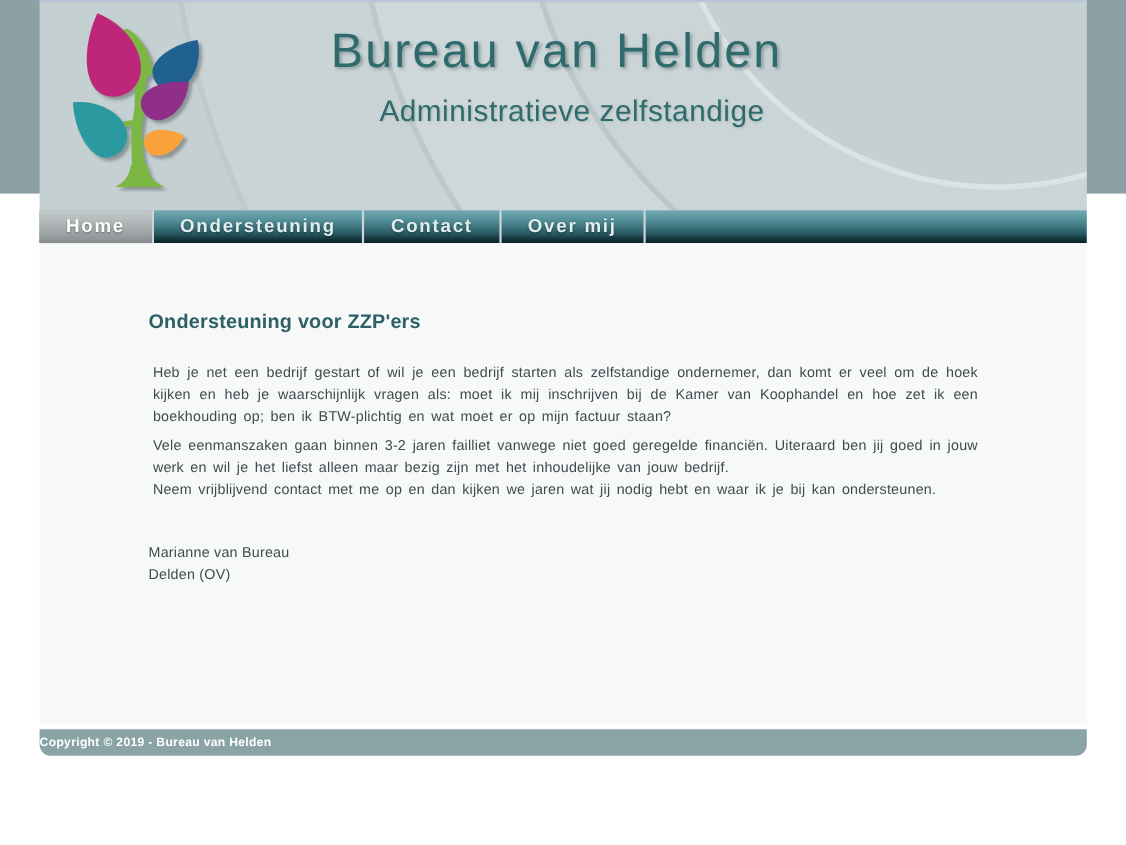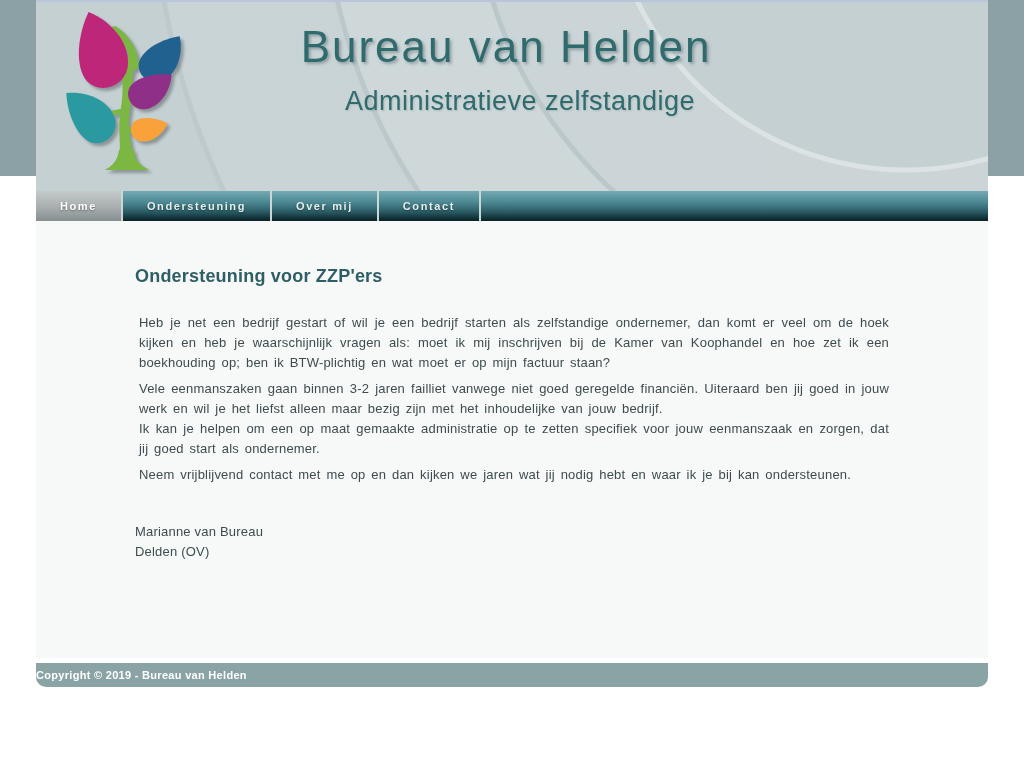--- a/index.html
+++ b/index.html
@@ -57,39 +57,39 @@
     white-space:nowrap;
   }
   
   .nav {
     display:flex; height:30px;
     background:linear-gradient(to bottom,
       #74AAB3 0%, #4F8B95 35%, #2A5B64 70%, #102E34 92%, #0B2126 100%);
   }
   .nav-item {
     display:block; line-height:30px; padding:0 24px;
-    font-size:11px; font-weight:bold; letter-spacing:1.6px;
+    font-size:17px; font-weight:bold; letter-spacing:1.6px;
     color:#E3EDEE; text-decoration:none; cursor:pointer;
     border-right:2px solid #CBD6D7;
     text-shadow:0 1px 2px rgba(0,0,0,0.40);
     white-space:nowrap;
   }
   .nav-item.active {
     background:linear-gradient(to bottom, #C4C9C9 0%, #A8AEAF 55%, #868E90 100%);
     color:#FFFFFF;
   }
   .nav-filler { flex:1; }
   
   .content {
     height:437px; background:#F6F9F8;
     padding:44px 99px 0 99px;
   }
   .content h2 {
     font-size:18px; line-height:22px; font-weight:bold;
-    color:#2E5F66; margin:0 0 26px 0; letter-spacing:0.2px;
+    color:#2E5F66; margin:16px 0 26px 0; letter-spacing:0.2px;
   }
   .content p {
     font-size:13px; line-height:20px; color:#3F4B4E;
     text-align:justify; letter-spacing:0.2px; word-spacing:2px;
     margin:0 0 6px 4px;
   }
   .content p.mb0 { margin-bottom:0; }
   .signature { margin-top:37px; }
   .signature div {
     font-size:13px; line-height:20px; color:#3F4B4E; letter-spacing:0.2px;
@@ -132,30 +132,29 @@
     </div>
     <div class="brand">
       <div class="brand-title">Bureau van Helden</div>
       <div class="brand-subtitle">Administratieve zelfstandige</div>
     </div>
   </header>
 
   <nav class="nav">
     <a class="nav-item active">Home</a>
     <a class="nav-item">Ondersteuning</a>
+    <a class="nav-item">Contact</a>
     <a class="nav-item">Over mij</a>
-    <a class="nav-item">Contact</a>
     <div class="nav-filler"></div>
   </nav>
 
   <main class="content">
     <h2>Ondersteuning voor ZZP'ers</h2>
     <p class="mb0-no">Heb je net een bedrijf gestart of wil je een bedrijf starten als zelfstandige ondernemer, dan komt er veel om de hoek kijken en heb je waarschijnlijk vragen als: moet ik mij inschrijven bij de Kamer van Koophandel en hoe zet ik een boekhouding op; ben ik BTW-plichtig en wat moet er op mijn factuur staan?</p>
     <p class="mb0">Vele eenmanszaken gaan binnen 3-2 jaren failliet vanwege niet goed geregelde financiën. Uiteraard ben jij goed in jouw werk en wil je het liefst alleen maar bezig zijn met het inhoudelijke van jouw bedrijf.</p>
-    <p>Ik kan je helpen om een op maat gemaakte administratie op te zetten specifiek voor jouw eenmanszaak en zorgen, dat jij goed start als ondernemer.</p>
     <p>Neem vrijblijvend contact met me op en dan kijken we jaren wat jij nodig hebt en waar ik je bij kan ondersteunen.</p>
     <div class="signature">
       <div>Marianne van Bureau</div>
       <div>Delden (OV)</div>
     </div>
   </main>
 
   <footer class="footer">
     <span>Copyright © 2019 - Bureau van Helden</span>
   </footer>

